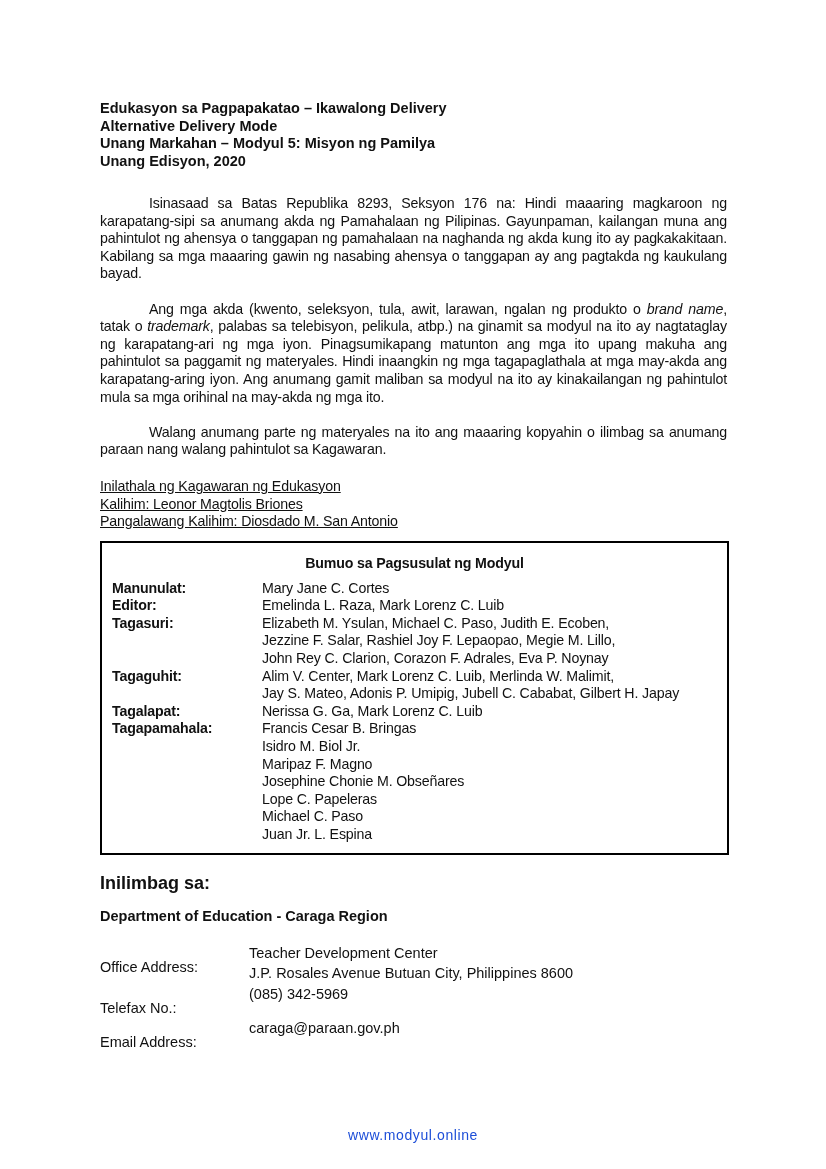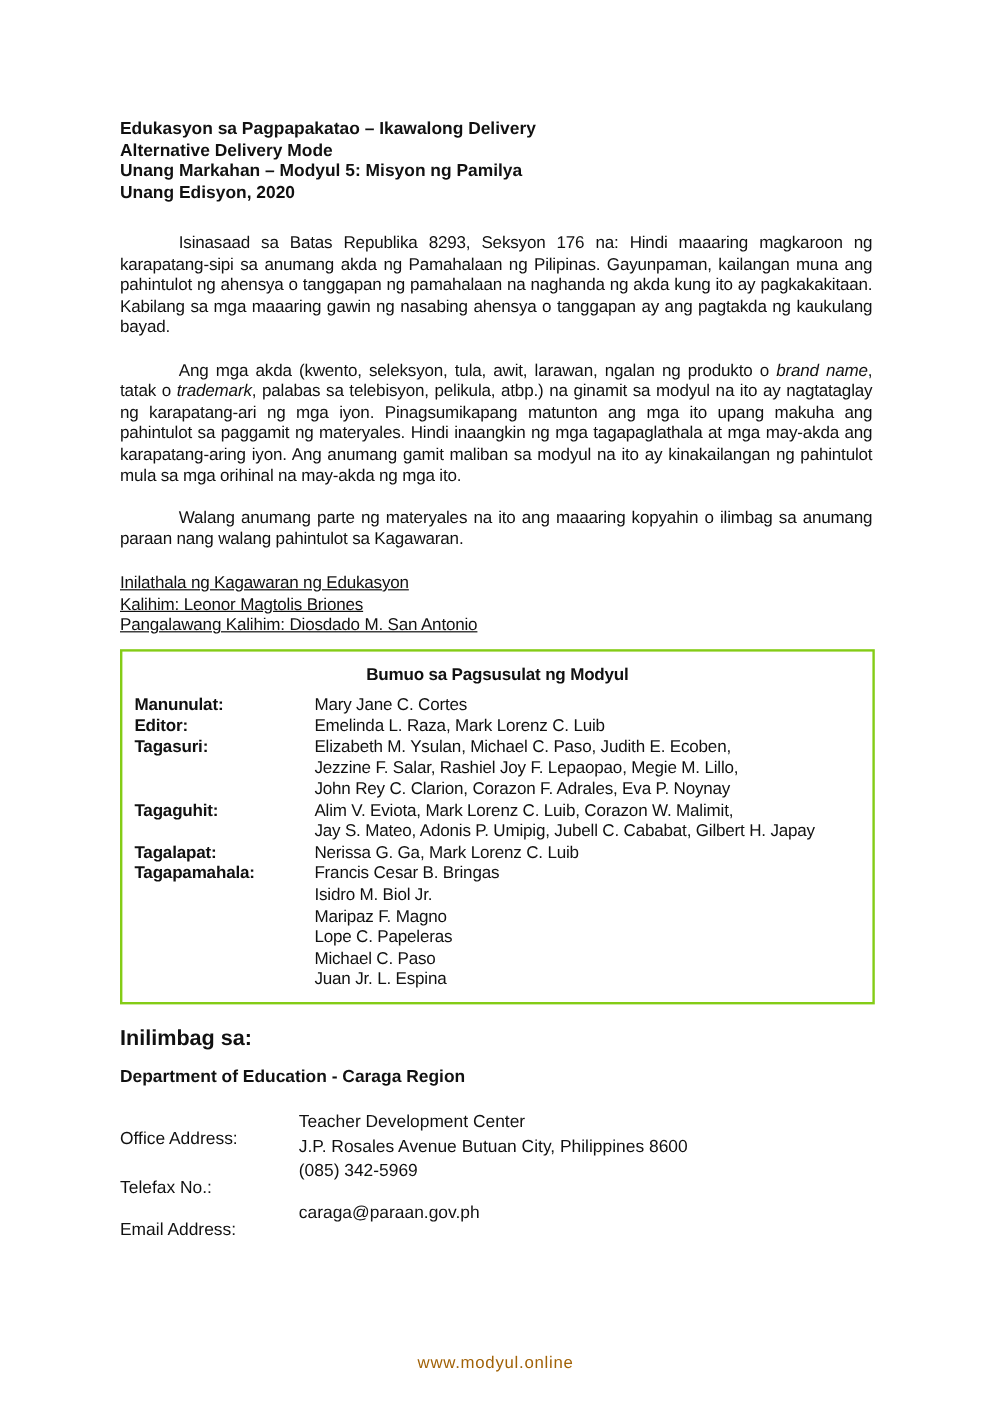--- a/index.html
+++ b/index.html
@@ -41,21 +41,21 @@
     .publisher {
       margin-top: 19px;
       font-size: 14.2px;
       line-height: 17.6px;
       letter-spacing: -0.15px;
       text-decoration: underline;
     }
     .publisher div { display: block; }
     .credits-box {
       margin-top: 10px;
-      border: 2px solid #84cc16;
+      border: 2px solid #000000;
       padding: 12px 10px 9px 10px;
       width: 605px;
     }
     .credits-title {
       text-align: center;
       font-weight: bold;
       font-size: 14.2px;
       line-height: 17px;
       margin-bottom: 8px;
       letter-spacing: -0.15px;
@@ -93,21 +93,21 @@
     .contact-row { display: flex; }
     .contact-label { width: 149px; flex: 0 0 149px; margin-top: 14px; }
     .contact-values div { display: block; }
     .watermark {
       position: absolute;
       left: 0;
       width: 826px;
       top: 1127px;
       text-align: center;
       font-size: 14px;
-      color: #a16207;
+      color: #1d4ed8;
       letter-spacing: 0.6px;
     }
     i { font-style: italic; }
   </style>
 </head>
 <body>
 
 <div class="page">
 
   <div class="title-block">
@@ -151,38 +151,39 @@
       <div class="credit-names">
         <div>Elizabeth M. Ysulan, Michael C. Paso, Judith E. Ecoben,</div>
         <div>Jezzine F. Salar, Rashiel Joy F. Lepaopao, Megie M. Lillo,</div>
         <div>John Rey C. Clarion, Corazon F. Adrales, Eva P. Noynay</div>
       </div>
     </div>
 
     <div class="credit-row">
       <div class="credit-role">Tagaguhit:</div>
       <div class="credit-names">
-        <div>Alim V. Eviota, Mark Lorenz C. Luib, Corazon W. Malimit,</div>
+        <div>Alim V. Center, Mark Lorenz C. Luib, Merlinda W. Malimit,</div>
         <div>Jay S. Mateo, Adonis P. Umipig, Jubell C. Cababat, Gilbert H. Japay</div>
       </div>
     </div>
 
     <div class="credit-row">
       <div class="credit-role">Tagalapat:</div>
       <div class="credit-names">
         <div>Nerissa G. Ga, Mark Lorenz C. Luib</div>
       </div>
     </div>
 
     <div class="credit-row">
       <div class="credit-role">Tagapamahala:</div>
       <div class="credit-names">
         <div>Francis Cesar B. Bringas</div>
         <div>Isidro M. Biol Jr.</div>
         <div>Maripaz F. Magno</div>
+        <div>Josephine Chonie M. Obseñares</div>
         <div>Lope C. Papeleras</div>
         <div>Michael C. Paso</div>
         <div>Juan Jr. L. Espina</div>
       </div>
     </div>
   </div>
 
   <div class="printed-label">Inilimbag sa:</div>
   <div class="org-name">Department of Education - Caraga Region</div>
 

